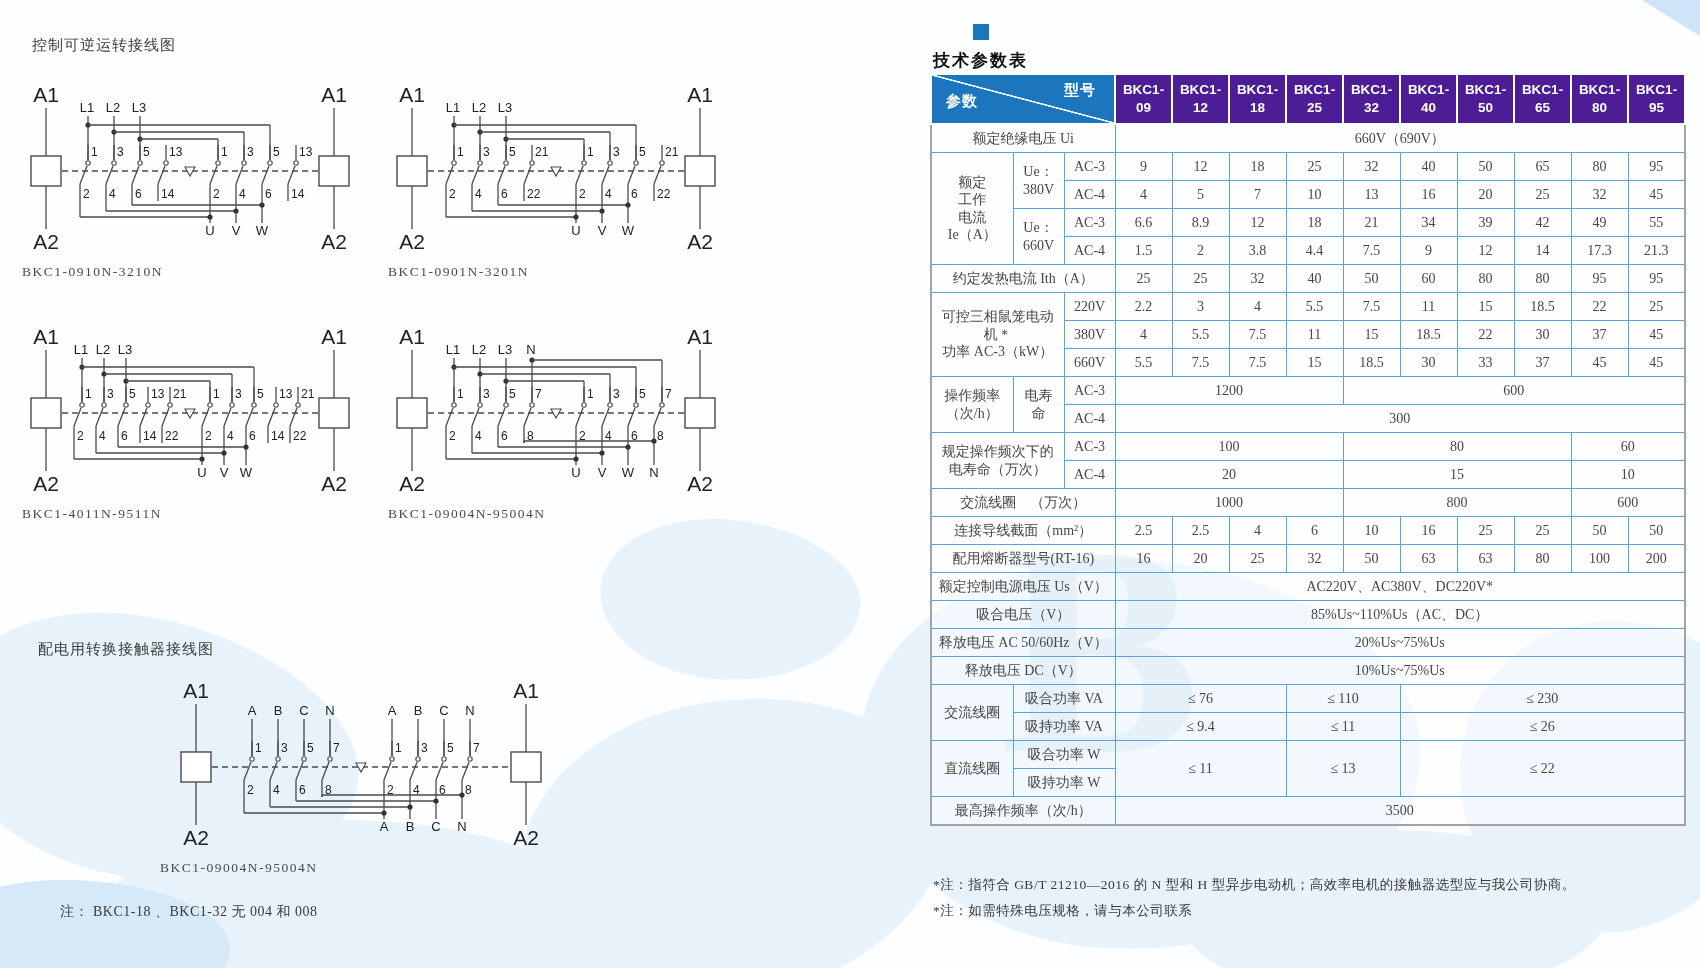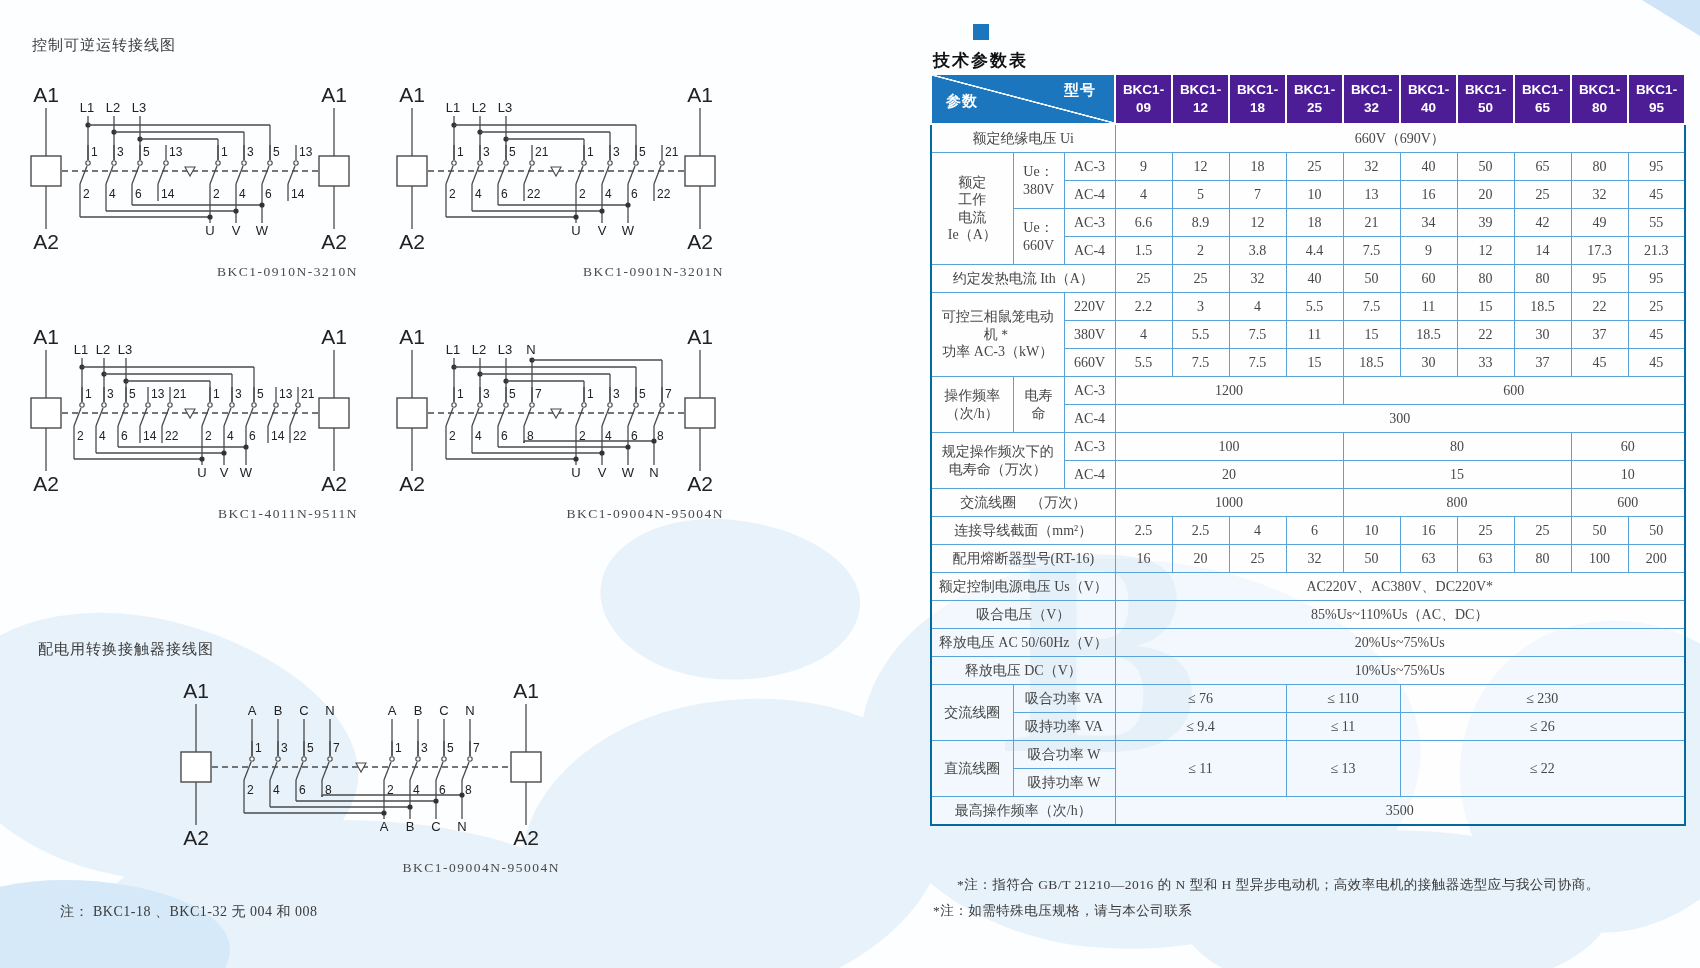--- a/index.html
+++ b/index.html
@@ -11,28 +11,28 @@
   .blob{position:absolute;background:#e8f2fb;border-radius:48% 52% 55% 45%/50% 46% 54% 50%;z-index:0;}
   .blob.deep{background:#d6e9f8;}
   .corner-tri{position:absolute;left:1642px;top:0;width:58px;height:36px;background:#cfe4f6;
               clip-path:polygon(0 0,100% 0,100% 100%);z-index:0;}
   .wletter{position:absolute;left:1000px;top:500px;font:bold 300px "Liberation Serif",serif;
            color:rgba(150,195,233,.30);z-index:0;line-height:1;}
   
   .sec-title{position:absolute;z-index:2;font:15px "Liberation Serif",serif;color:#3c3c3c;letter-spacing:1px;}
   .diag{position:absolute;z-index:2;}
   .diag svg{display:block;}
-  .dcap{text-align:right;font:13.5px "Liberation Serif",serif;color:#4a4a4a;letter-spacing:1.5px;margin-top:3px;}
+  .dcap{text-align:left;font:13.5px "Liberation Serif",serif;color:#4a4a4a;letter-spacing:1.5px;margin-top:3px;}
   .note{position:absolute;z-index:2;font:14px "Liberation Serif",serif;color:#3a3a3a;letter-spacing:.5px;}
   
   .tbl-header{position:absolute;left:933px;top:24px;z-index:2;display:flex;align-items:center;gap:9px;flex-direction:column;}
   .bullet{width:16px;height:16px;background:#1b76bd;display:inline-block;}
   .tbl-title{font:bold 17px "Liberation Sans",sans-serif;color:#101010;letter-spacing:2px;}
   #tbl-wrap{position:absolute;left:930px;top:73px;z-index:2;}
-  table{border-collapse:collapse;border:2px solid #0369a1;table-layout:fixed;width:752px;}
+  table{border-collapse:collapse;border:2px solid #a3a3a3;table-layout:fixed;width:752px;}
   th,td{border:1px solid #5aa3d9;}
   th{height:46px;}
   td{height:27px;padding:0 2px;background:rgba(255,255,255,.45);}
   th.model{font:bold 13.5px/1.35 "Liberation Sans",sans-serif;color:#fff;background:#4c1d95;
            border:2px solid #fff;text-align:center;white-space:pre-line;}
   th.corner{position:relative;border:2px solid #fff;
             background:linear-gradient(to top right,#1b76bd 48.9%,#e8f2fb 49.3%,#e8f2fb 50.7%,#1b76bd 51.1%);}
   .c-top{position:absolute;top:6px;right:18px;font:bold 15px "Liberation Sans",sans-serif;color:#fff;letter-spacing:1px;}
   .c-bot{position:absolute;bottom:12px;left:14px;font:bold 15px "Liberation Sans",sans-serif;color:#fff;letter-spacing:1px;}
   td.lbl,td.val{font:14px "Liberation Serif",serif;color:#474747;text-align:center;line-height:1.25;}
@@ -835,16 +835,16 @@
             <td colspan="2" rowspan="1" class="lbl">吸持功率 W</td>
           </tr>
           <tr>
             <td colspan="3" rowspan="1" class="lbl">最高操作频率（次/h）</td>
             <td colspan="10" rowspan="1" class="val">3500</td>
           </tr>
         </tbody>
       </table>
   </div>
 
-  <div class="footnote" style="left:957px;top:876px;">*注：指符合 GB/T 21210—2016 的 N 型和 H 型异步电动机；高效率电机的接触器选型应与我公司协商。</div>
+  <div class="footnote" style="left:933px;top:876px;">*注：指符合 GB/T 21210—2016 的 N 型和 H 型异步电动机；高效率电机的接触器选型应与我公司协商。</div>
   <div class="footnote" style="left:933px;top:902px;">*注：如需特殊电压规格，请与本公司联系</div>
 
 </div>
 
 </body></html>

